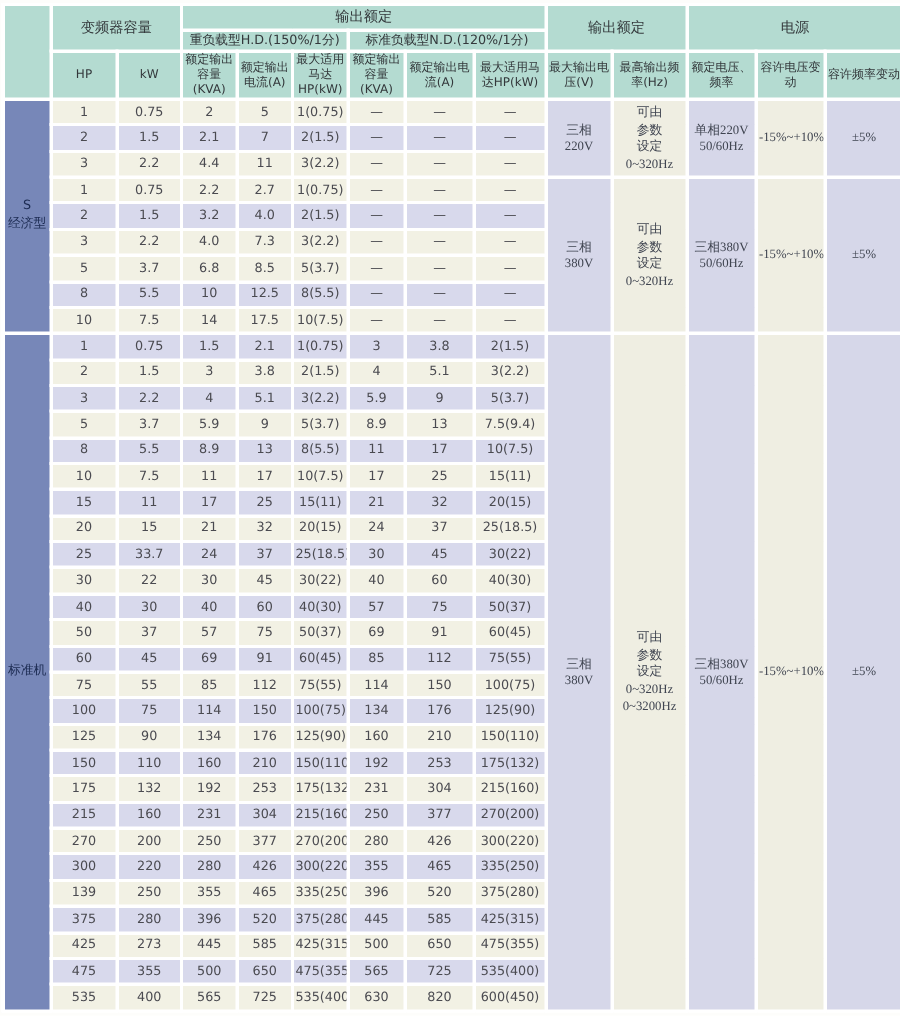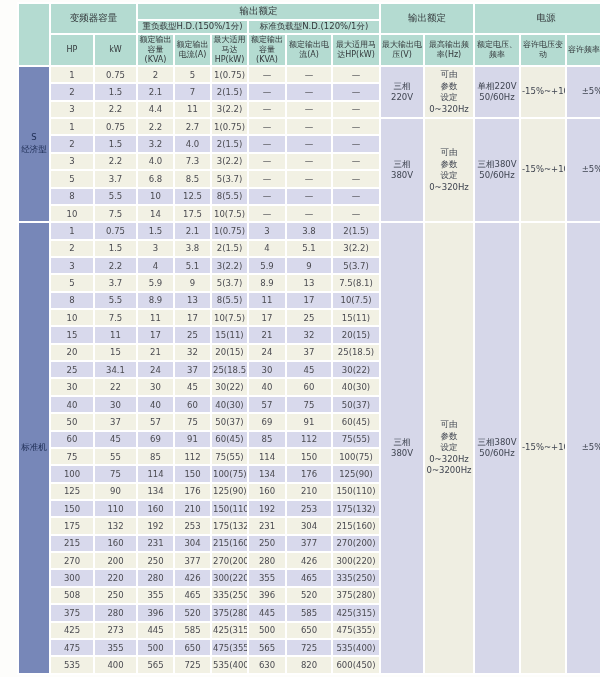--- a/index.html
+++ b/index.html
@@ -8,36 +8,36 @@
     --cream:#f2f1e4;
     --lav:#d8d9ec;
     --mcream:#efeee2;
     --mlav:#d6d7e9;
     --grid:#ffffff;
     --txt:#3d3d42;
     --navy:#1c2b52;
   }
   html,body{margin:0;padding:0;background:#fdfdfb;}
   body{font-family:"DejaVu Sans",sans-serif;color:var(--txt);}
-  .wrap{width:480px;height:677px;box-sizing:border-box;padding:2px 17px;background:#fdfdfb;}
+  .wrap{width:480px;height:677px;box-sizing:border-box;padding:2px 1px;background:#fdfdfb;}
   table{width:598px;height:673px;border-collapse:collapse;table-layout:fixed;background:var(--grid);}
   td,th{border:2px solid var(--grid);text-align:center;vertical-align:middle;
         padding:0 1px;overflow:hidden;font-weight:normal;}
   
   tr.h1 th{height:15px;font-size:9.5px;background:var(--mint);color:#33383b;}
   tr.h2 th{height:11px;font-size:8.5px;background:var(--mint);color:#33383b;margin-top:40px;}
   tr.h3 th{height:30px;font-size:8px;line-height:1.25;background:var(--mint);color:#33383b;}
   th.slate{background:var(--slate);color:var(--navy);font-size:9px;}
   td.side{background:var(--slate);color:var(--navy);font-size:8.5px;line-height:1.4;
           white-space:pre-line;}
   
   td.val{font-size:8.5px;height:15px;color:#4a4a50;}
   tr.cream td.val{background:var(--cream);}
   tr.lav td.val{background:var(--lav);}
-  td.merged{font-size:8.5px;line-height:1.35;white-space:pre-line;color:#3f4450;}
+  td.merged{font-size:8.5px;line-height:1.35;white-space:pre-line;color:#3f4450;font-family:Liberation Serif, serif;}
   td.mcream{background:var(--mcream);}
   td.mlav{background:var(--mlav);}
 </style>
 </head>
 <body>
 
 <div class="wrap">
 <table>
   <colgroup>
     <col style="width:32px">
@@ -239,21 +239,21 @@
           <td class="val">5(3.7)</td>
         </tr>
         <tr class="cream">
           <td class="val">5</td>
           <td class="val">3.7</td>
           <td class="val">5.9</td>
           <td class="val">9</td>
           <td class="val">5(3.7)</td>
           <td class="val">8.9</td>
           <td class="val">13</td>
-          <td class="val">7.5(8.1)</td>
+          <td class="val">7.5(9.4)</td>
         </tr>
         <tr class="lav">
           <td class="val">8</td>
           <td class="val">5.5</td>
           <td class="val">8.9</td>
           <td class="val">13</td>
           <td class="val">8(5.5)</td>
           <td class="val">11</td>
           <td class="val">17</td>
           <td class="val">10(7.5)</td>
@@ -283,21 +283,21 @@
           <td class="val">15</td>
           <td class="val">21</td>
           <td class="val">32</td>
           <td class="val">20(15)</td>
           <td class="val">24</td>
           <td class="val">37</td>
           <td class="val">25(18.5)</td>
         </tr>
         <tr class="lav">
           <td class="val">25</td>
-          <td class="val">34.1</td>
+          <td class="val">33.7</td>
           <td class="val">24</td>
           <td class="val">37</td>
           <td class="val">25(18.5)</td>
           <td class="val">30</td>
           <td class="val">45</td>
           <td class="val">30(22)</td>
         </tr>
         <tr class="cream">
           <td class="val">30</td>
           <td class="val">22</td>
@@ -412,21 +412,21 @@
           <td class="val">300</td>
           <td class="val">220</td>
           <td class="val">280</td>
           <td class="val">426</td>
           <td class="val">300(220)</td>
           <td class="val">355</td>
           <td class="val">465</td>
           <td class="val">335(250)</td>
         </tr>
         <tr class="cream">
-          <td class="val">508</td>
+          <td class="val">139</td>
           <td class="val">250</td>
           <td class="val">355</td>
           <td class="val">465</td>
           <td class="val">335(250)</td>
           <td class="val">396</td>
           <td class="val">520</td>
           <td class="val">375(280)</td>
         </tr>
         <tr class="lav">
           <td class="val">375</td>

